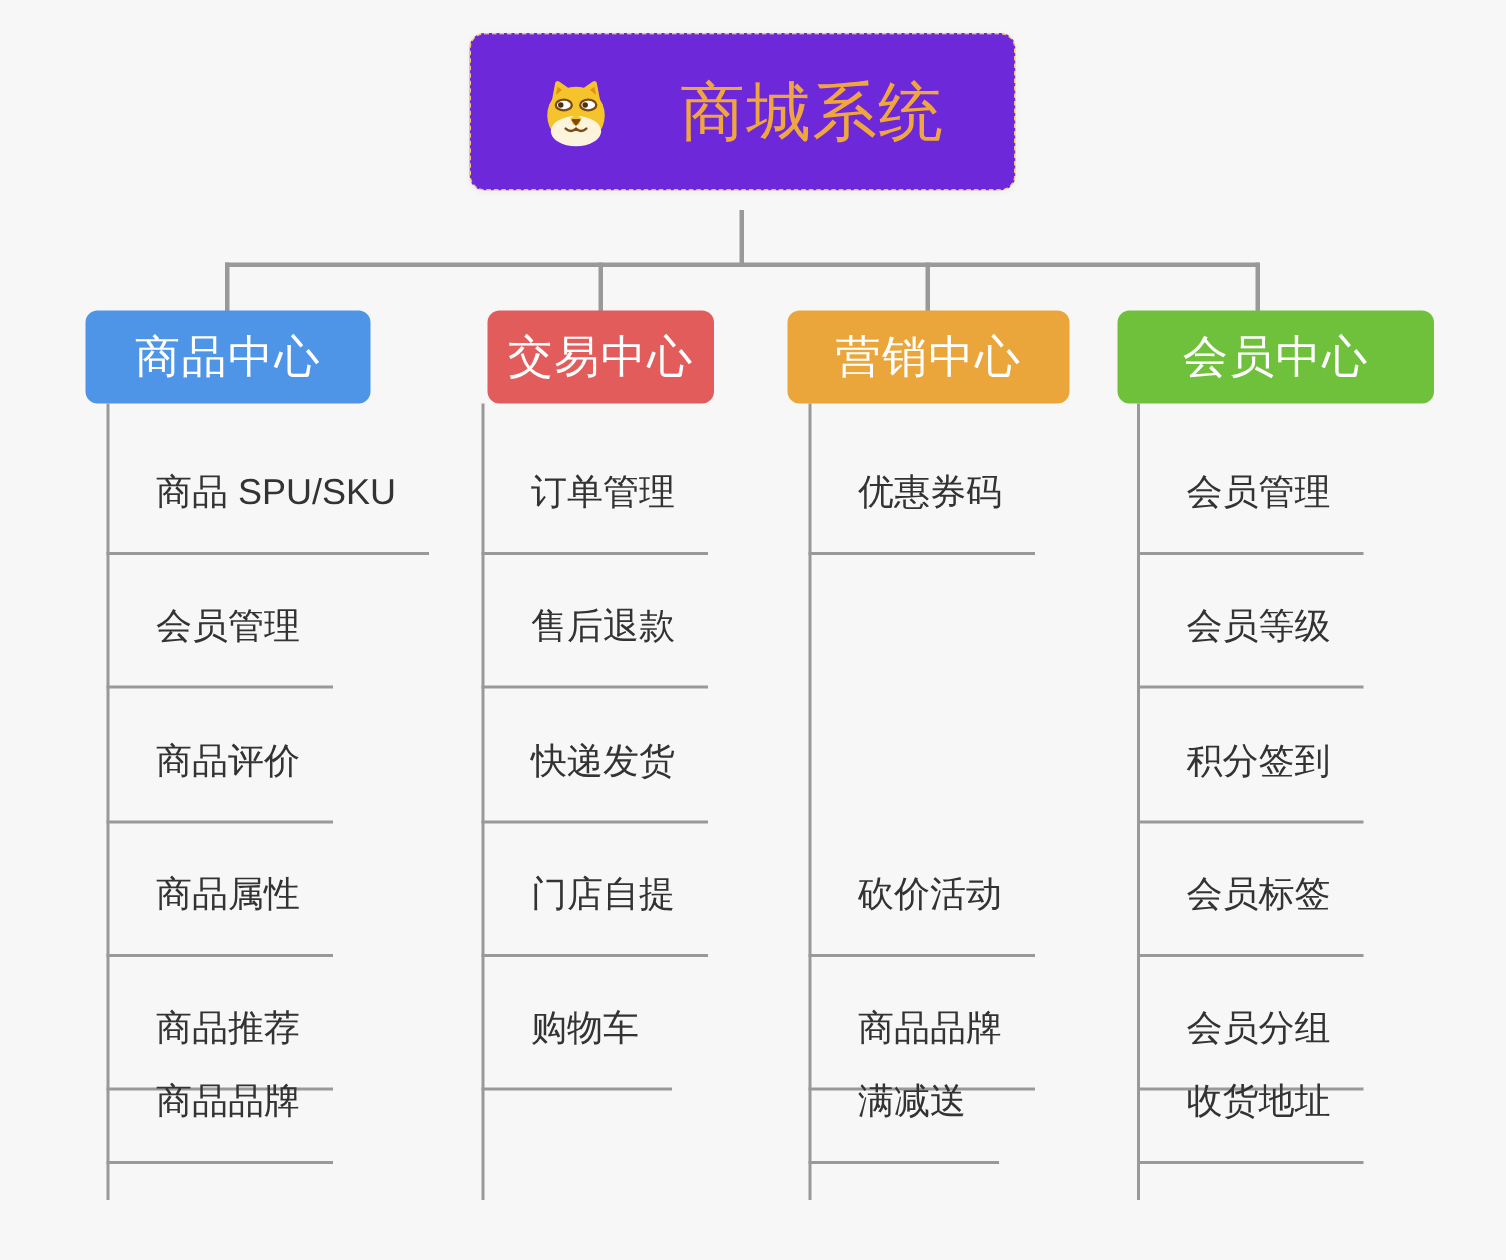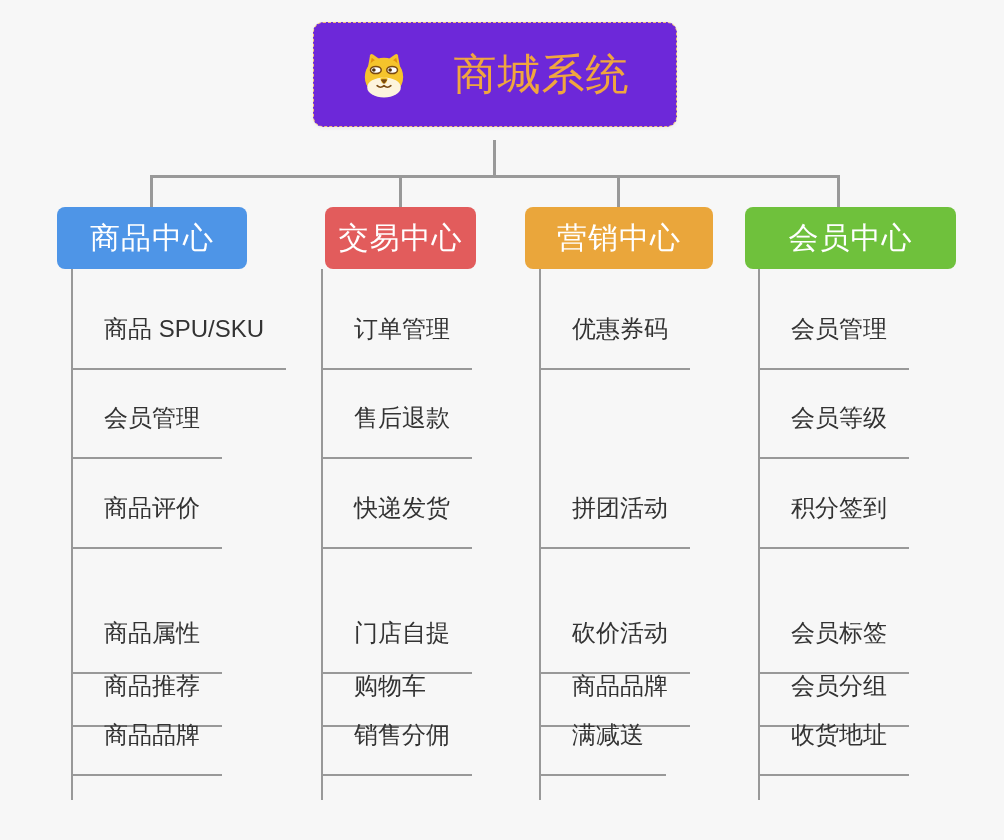--- a/index.html
+++ b/index.html
@@ -38,21 +38,21 @@
   
   .branch-col{position:absolute;top:0;width:260px;height:840px;}
   .col-0{left:71px;} .col-1{left:321px;} .col-2{left:539px;} .col-3{left:758px;}
   .trunk{position:absolute;left:0;top:269px;width:2px;height:531px;background:#999999;}
   .leaf{
     position:absolute;left:0;display:inline-block;white-space:nowrap;
     font-size:24px;line-height:30px;color:#333333;
     padding:0 22px 24px 33px;border-bottom:2px solid #999999;
   }
   .leaf-0{top:314px;} .leaf-1{top:403px;} .leaf-2{top:493px;}
-  .leaf-3{top:582px;margin-top:36px;} .leaf-4{top:671px;} .leaf-5{top:720px;}
+  .leaf-3{top:582px;} .leaf-4{top:671px;} .leaf-5{top:720px;}
 </style>
 </head>
 <body>
 
 <div class="canvas">
 
   <div class="root-node">
     <svg class="icon" viewBox="0 0 48 48" aria-hidden="true">
       <path d="M7 17 L9.5 3.5 Q10.3 1.2 12.5 2.6 L21 8.5 Z" fill="#f5c42c"></path>
       <path d="M41 17 L38.5 3.5 Q37.7 1.2 35.5 2.6 L27 8.5 Z" fill="#f5c42c"></path>
@@ -101,27 +101,25 @@
     <div class="leaf leaf-5">商品品牌</div>
   </div>
 
   <div class="branch-col col-1">
     <div class="trunk"></div>
     <div class="leaf leaf-0">订单管理</div>
     <div class="leaf leaf-1">售后退款</div>
     <div class="leaf leaf-2">快递发货</div>
     <div class="leaf leaf-3">门店自提</div>
     <div class="leaf leaf-4">购物车</div>
-    <div class="leaf leaf-5">销售分佣</div>
   </div>
 
   <div class="branch-col col-2">
     <div class="trunk"></div>
     <div class="leaf leaf-0">优惠券码</div>
-    <div class="leaf leaf-2">拼团活动</div>
     <div class="leaf leaf-3">砍价活动</div>
     <div class="leaf leaf-4">商品品牌</div>
     <div class="leaf leaf-5">满减送</div>
   </div>
 
   <div class="branch-col col-3">
     <div class="trunk"></div>
     <div class="leaf leaf-0">会员管理</div>
     <div class="leaf leaf-1">会员等级</div>
     <div class="leaf leaf-2">积分签到</div>

